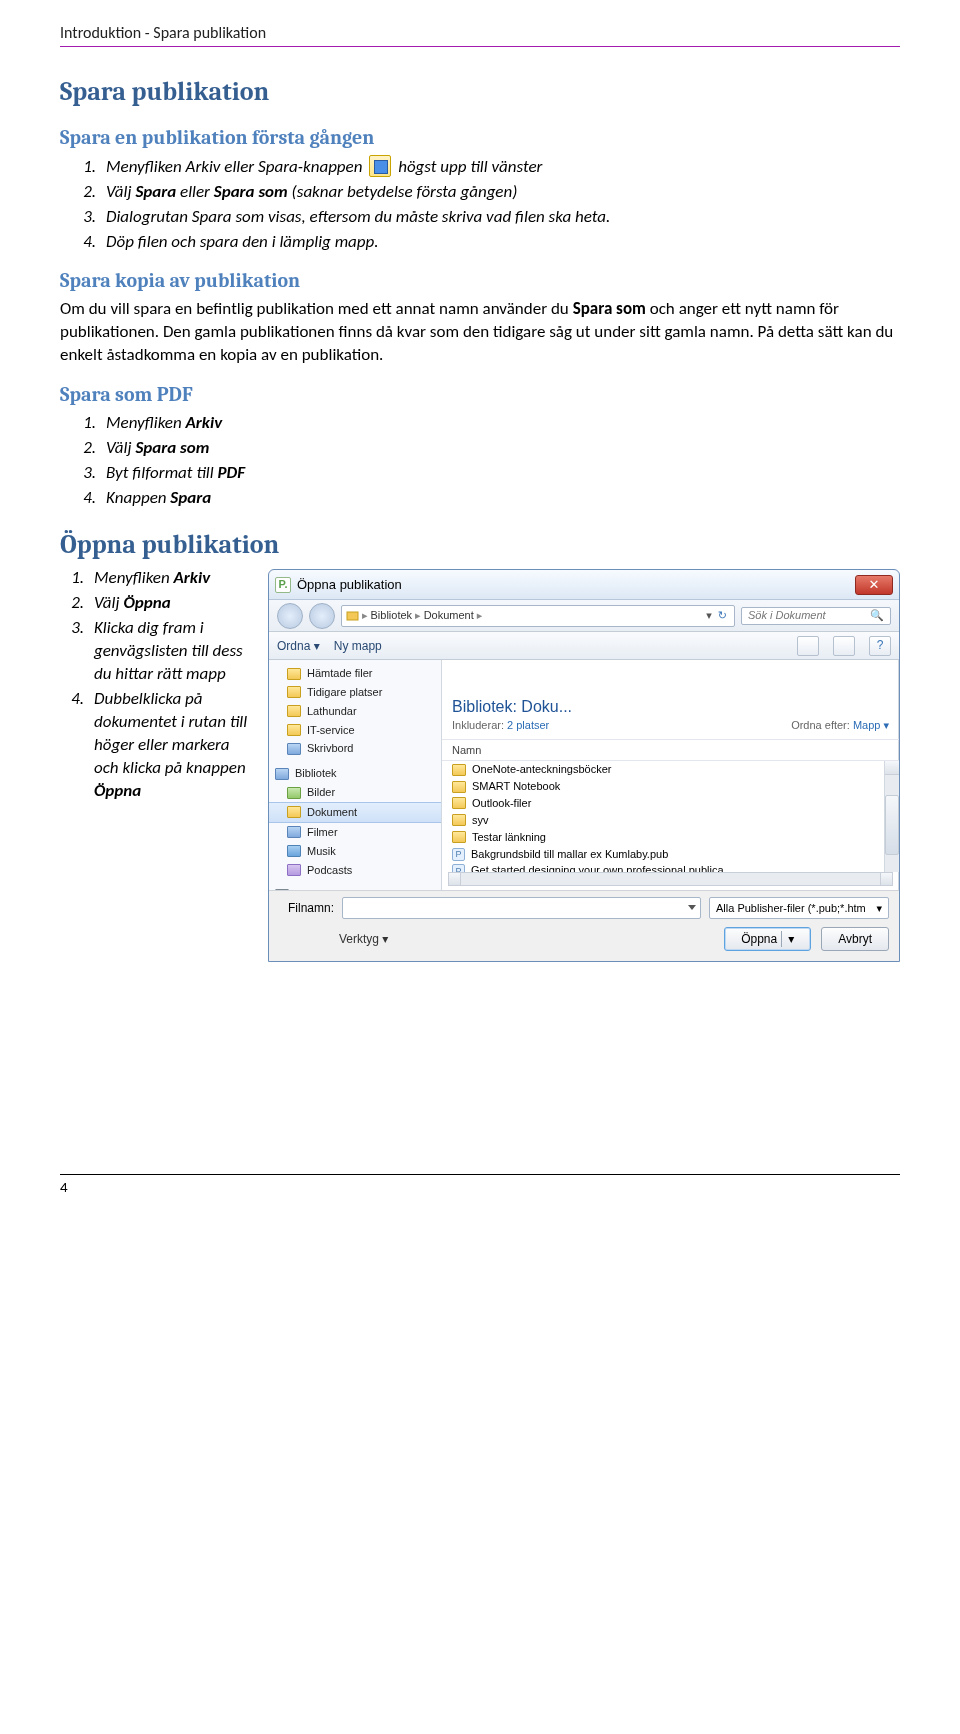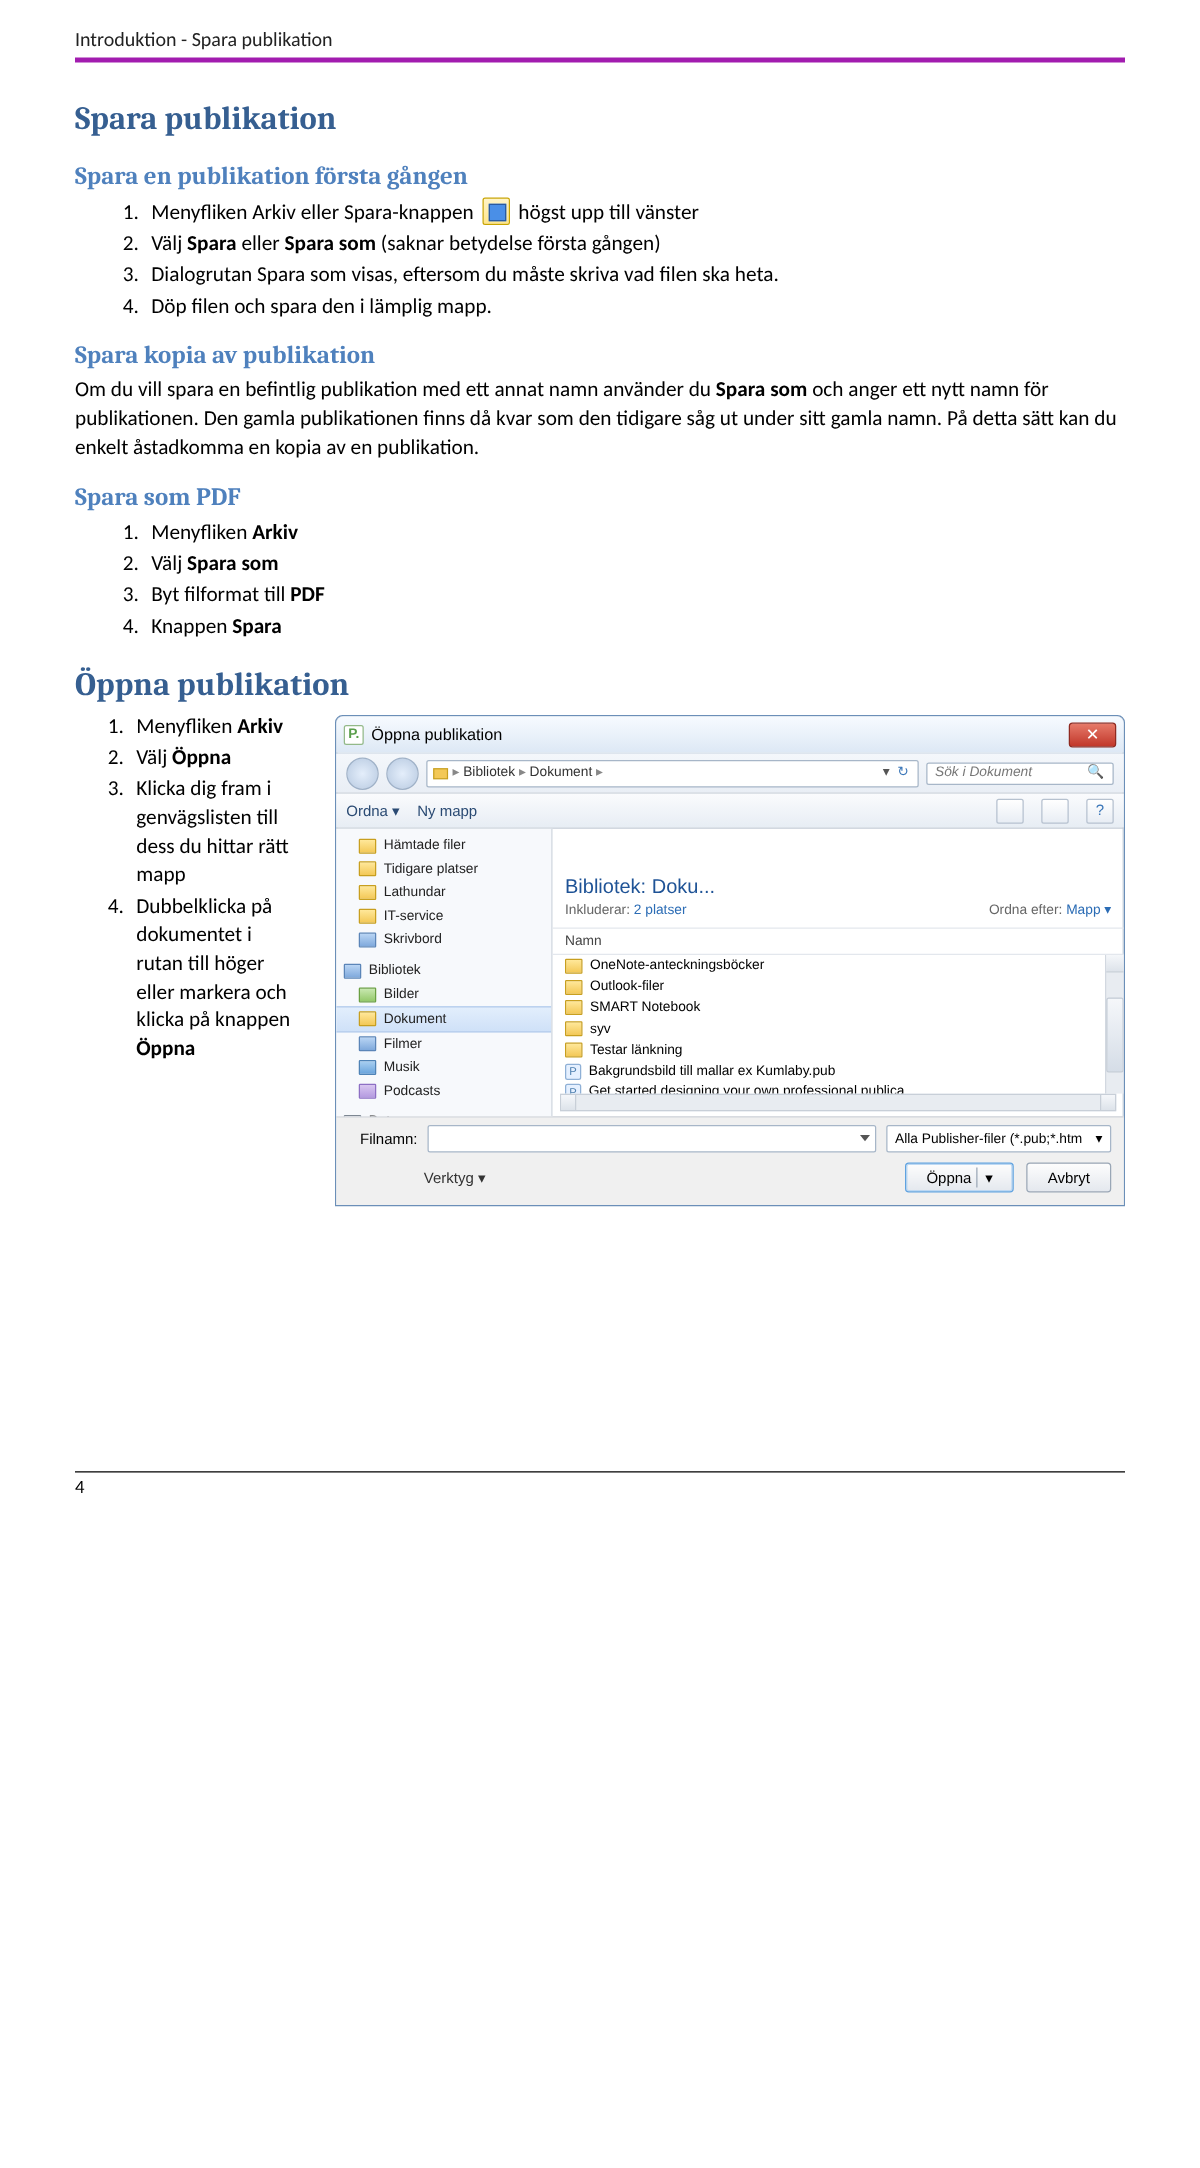--- a/index.html
+++ b/index.html
@@ -13,40 +13,40 @@
     padding: 0;
     width: 960px;
   }
   .page {
     padding: 22px 60px 12px 60px;
   }
   .header-line {
     font-size: 16px;
     color: #222;
     padding-bottom: 2px;
-    border-bottom: 4px solid #a21caf;
+    border-bottom: 1px solid #a21caf;
     margin-bottom: 28px;
   }
   h1.h-blue {
     font-family: Cambria, Georgia, serif;
     font-size: 26px;
     font-weight: bold;
     color: #365f91;
     margin: 18px 0 2px 0;
   }
   h2.h-blue2 {
     font-family: Cambria, Georgia, serif;
     font-size: 20px;
     font-weight: bold;
     color: #4f81bd;
     margin: 14px 0 4px 0;
   }
   p { margin: 2px 0 10px 0; }
   ol { margin: 2px 0 10px 40px; padding: 0; }
-  ol li { margin: 2px 15px; padding-left: 6px; }
+  ol li { margin: 2px 0; padding-left: 6px; font-style: italic; }
   .bold { font-weight: bold; }
   .save-icon {
     display: inline-block;
     width: 22px; height: 22px;
     background: linear-gradient(#fff4c8, #ffe68a);
     border: 1px solid #c9a400;
     border-radius: 2px;
     vertical-align: -5px;
     margin: 0 3px;
     position: relative;
@@ -405,25 +405,25 @@
           </div>
           <div class="col-header">Namn</div>
           <div style="display:flex; flex:1; overflow:hidden;">
             <div class="file-list" id="file-list" style="flex:1;">
                 <div class="fl-item">
                   <span class="ficon"></span>
                   <span>OneNote-anteckningsböcker</span>
                 </div>
                 <div class="fl-item">
                   <span class="ficon"></span>
+                  <span>SMART Notebook</span>
+                </div>
+                <div class="fl-item">
+                  <span class="ficon"></span>
                   <span>Outlook-filer</span>
-                </div>
-                <div class="fl-item">
-                  <span class="ficon"></span>
-                  <span>SMART Notebook</span>
                 </div>
                 <div class="fl-item">
                   <span class="ficon"></span>
                   <span>syv</span>
                 </div>
                 <div class="fl-item">
                   <span class="ficon"></span>
                   <span>Testar länkning</span>
                 </div>
                 <div class="fl-item">

